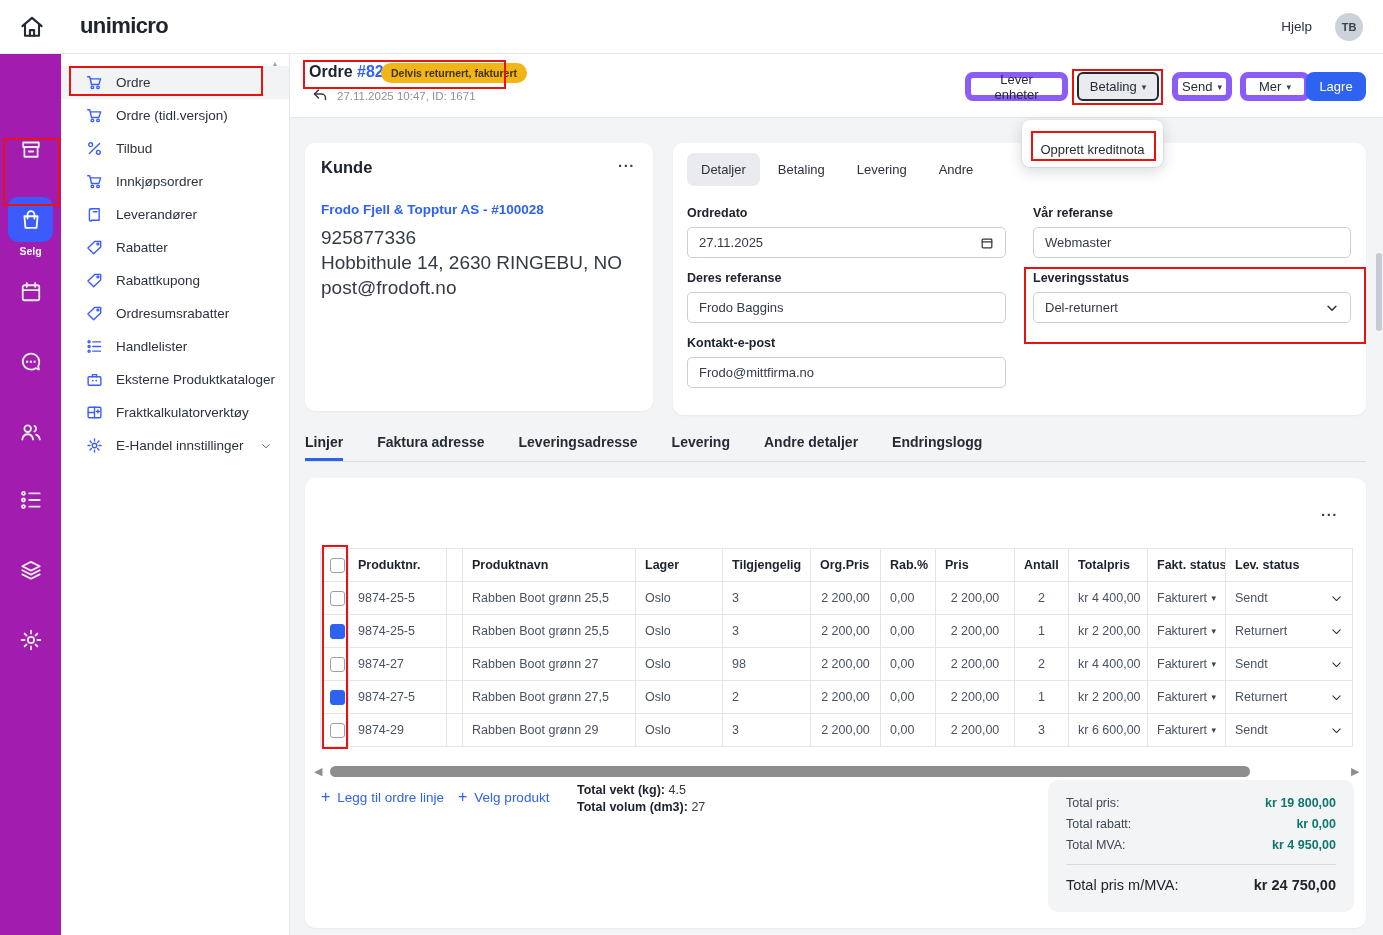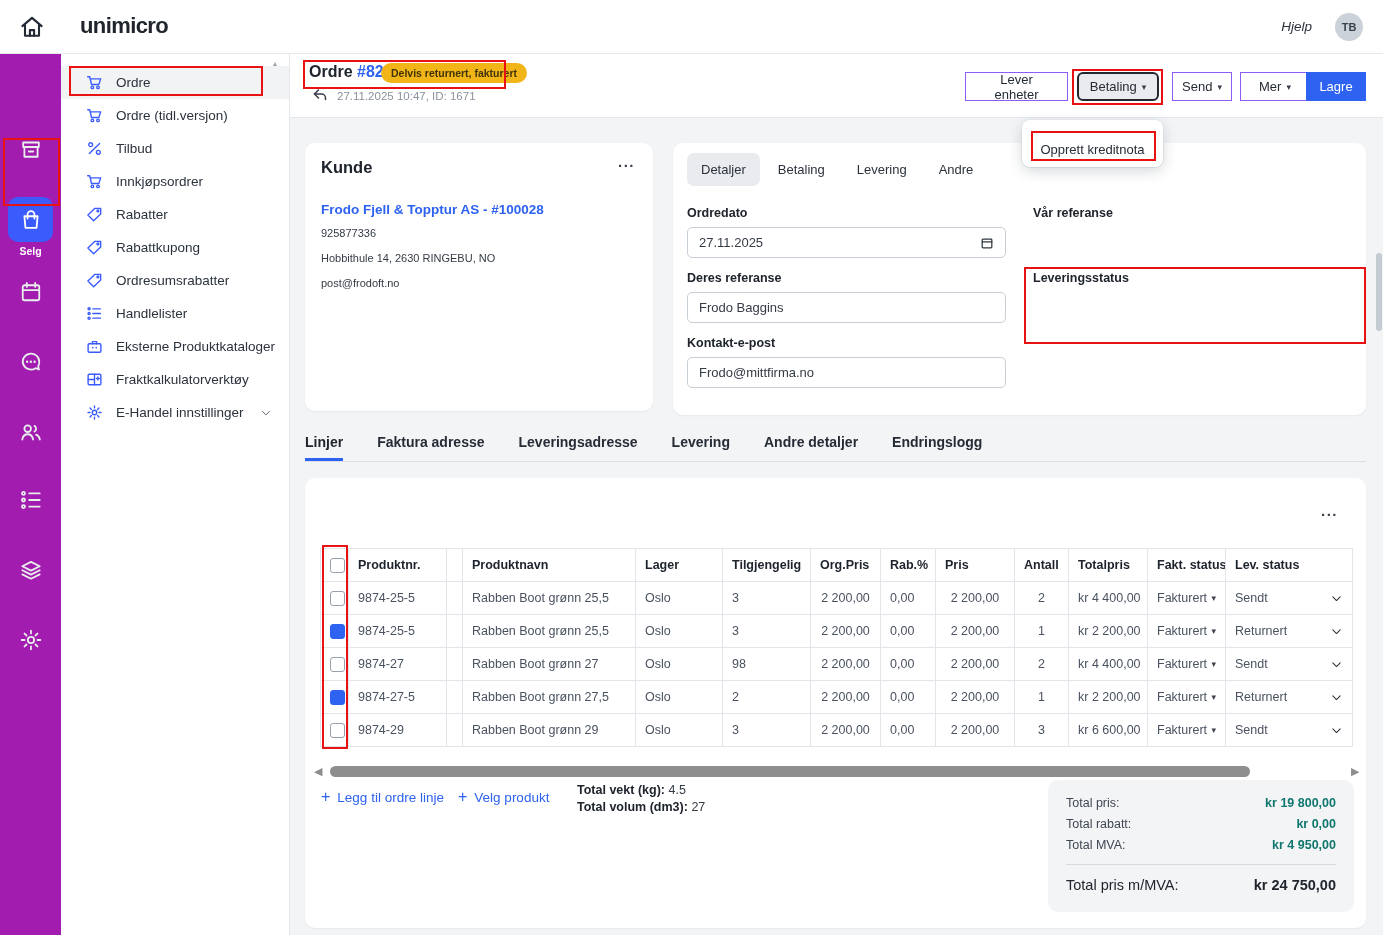--- a/index.html
+++ b/index.html
@@ -3,21 +3,21 @@
 <meta charset="utf-8">
 <style>
   * { margin:0; padding:0; box-sizing:border-box; }
   html,body { width:1383px; height:935px; }
   body { font-family:"Liberation Sans","DejaVu Sans",sans-serif; background:#eef1f4; position:relative; overflow:hidden; color:#252b37; }
 
   
   .topbar { position:absolute; left:0; top:0; width:1383px; height:54px; background:#fff; border-bottom:1px solid #e4e7ec; z-index:5; }
   .home-btn { position:absolute; left:18px; top:13px; width:28px; height:28px; color:#232a33; }
   .logo { position:absolute; left:80px; top:13px; font-size:22px; font-weight:700; letter-spacing:-0.6px; color:#20252d; }
-  .help-link { position:absolute; right:71px; top:19px; font-size:13.5px; color:#2b323c; cursor:pointer;font-style:italic; }
+  .help-link { position:absolute; right:71px; top:19px; font-size:13.5px; color:#2b323c; cursor:pointer; }
   .avatar { position:absolute; right:20px; top:13px; width:28px; height:28px; border-radius:50%; background:#ccd2d9; color:#39424d; font-size:11px; font-weight:700; display:flex; align-items:center; justify-content:center; }
 
   
   .rail { position:absolute; left:0; top:54px; width:61px; height:881px; background:#a21caf; z-index:4; }
   .rail-icon { position:absolute; left:0; width:61px; height:40px; display:flex; align-items:center; justify-content:center; color:#e8efed; cursor:pointer; }
   .rail-icon svg { width:24px; height:24px; }
   .selg-block { position:absolute; left:8px; top:143px; width:45px; height:45px; background:#3b5bfd; border-radius:10px; display:flex; align-items:center; justify-content:center; color:#fff; cursor:pointer; }
   .selg-block svg { width:24px; height:24px; }
   .selg-label { position:absolute; left:0; top:191px; width:61px; text-align:center; color:#fff; font-size:10.5px; font-weight:700; }
 
@@ -34,37 +34,37 @@
   
   .content-bg { position:absolute; left:290px; top:54px; width:1093px; height:881px; background:#f2f4f6; }
 
   .head-band { position:absolute; left:290px; top:54px; width:1093px; height:64px; background:#fff; border-bottom:1px solid #e4e7ec; z-index:6; }
   .order-title { position:absolute; left:19px; top:9px; font-size:16px; font-weight:700; color:#20252d; }
   .order-no { color:#2e62f0; }
   .badge { position:absolute; left:91px; top:9px; background:#f1b517; color:#40330a; font-size:10.5px; font-weight:700; padding:4px 10px; border-radius:10px; white-space:nowrap; }
   .back-arrow { position:absolute; left:22px; top:33px; width:16px; height:16px; color:#343b45; cursor:pointer; }
   .order-meta { position:absolute; left:47px; top:36px; font-size:11.5px; color:#8b929c; }
 
-  .btn { position:absolute; top:18px; height:29px; background:#fff; border:1px solid #8b5cf6; border-radius:0; font-size:13px; color:#262c35; display:flex; align-items:center; justify-content:center; cursor:pointer; font-family:inherit; gap:5px; padding:0 12px; }
+  .btn { position:absolute; top:18px; height:29px; background:#fff; border:6px solid #8b5cf6; border-radius:8px; font-size:13px; color:#262c35; display:flex; align-items:center; justify-content:center; cursor:pointer; font-family:inherit; gap:5px; padding:0 12px; }
   .btn .caret { font-size:9px; color:#3a414b; }
   .btn-deliver { left:675px; width:103px; }
   .btn-payment { left:787px; width:82px; background:#e9ebee; border:2px solid #22282f; border-radius:6px; }
   .btn-send { left:882px; width:60px; }
   .btn-more { left:950px; width:70px; }
   .btn-save { left:1016px; width:60px; background:#2e62f0; border-color:#2e62f0; color:#fff; font-weight:400; }
 
   .dropdown { position:absolute; left:732px; top:66px; width:141px; height:47px; background:#fff; border-radius:8px; box-shadow:0 4px 14px rgba(30,38,50,.18), 0 0 0 1px #eceef1; z-index:9; display:flex; align-items:center; justify-content:center; }
   .dropdown-item { font-size:13px; color:#262c35; cursor:pointer; white-space:nowrap;margin-top:11px; }
 
   .card { position:absolute; background:#fff; border-radius:10px; box-shadow:0 1px 2px rgba(25,32,45,.05); }
   .customer-card { left:305px; top:143px; width:348px; height:268px; }
   .card-title { position:absolute; left:16px; top:15px; font-size:16.5px; font-weight:700; color:#20252d; }
   .ellipsis-btn { position:absolute; right:18px; top:10px; font-size:15px; font-weight:700; letter-spacing:1.5px; color:#3a414b; cursor:pointer; }
   .cust-name { position:absolute; left:16px; top:59px; font-size:13.5px; font-weight:700; color:#2e62f0; cursor:pointer; }
-  .cust-line { position:absolute; left:16px; font-size:11px; color:#343b45; }
+  .cust-line { position:absolute; left:16px; font-size:19px; color:#343b45; }
 
   .details-card { left:673px; top:143px; width:693px; height:272px; }
   .pill-tabs { position:absolute; left:14px; top:10px; display:flex; gap:4px; }
   .pill-tab { font-size:13px; color:#2b323c; padding:9px 14px; border-radius:7px; cursor:pointer; }
   .pill-tab.active { background:#e9ebee; font-weight:400; }
   .fld-label { position:absolute; font-size:12.5px; font-weight:700; color:#20252d; }
   .fld-input { position:absolute; height:31px; border:1px solid #c9cfd6; border-radius:5px; background:#fff; font-size:13px; color:#343b45; display:flex; align-items:center; padding:0 11px; }
   .fld-input .grow { flex:1; }
   .fld-icon { width:14px; height:14px; color:#30363f; }
 
@@ -219,20 +219,30 @@
       </div>
       <div class="menu-item">
         <span class="mi-icon">
           <svg viewBox="0 0 16 16" fill="none" stroke="currentColor" stroke-width="1.3" stroke-linecap="round" stroke-linejoin="round" style="width:17px;height:17px;display:block">
             <path d="M1.6 2.6h1.9l1.7 7.3h6.9l1.7-5.3H4.1"></path>
             <circle cx="6" cy="12.6" r="1.2"></circle>
             <circle cx="11.3" cy="12.6" r="1.2"></circle>
           </svg>
         </span>
         <span class="mi-label">Innkjøpsordrer</span>
+      </div>
+      <div class="menu-item">
+        <span class="mi-icon">
+          <svg viewBox="0 0 16 16" fill="none" stroke="currentColor" stroke-width="1.3" stroke-linecap="round" stroke-linejoin="round" style="width:17px;height:17px;display:block">
+            <path d="M5 2.6h7.4v10.8H5"></path>
+            <path d="M5 2.6c-1 0-1.8.7-1.8 1.6v8.4c0 .9.8 1.6 1.8 1.6"></path>
+            <path d="M7 5.4h3.4"></path>
+          </svg>
+        </span>
+        <span class="mi-label">Leverandører</span>
       </div>
       <div class="menu-item">
         <span class="mi-icon">
           <svg viewBox="0 0 16 16" fill="none" stroke="currentColor" stroke-width="1.3" stroke-linecap="round" stroke-linejoin="round" style="width:17px;height:17px;display:block">
             <path d="M8.4 2.2h5.4v5.4l-6.6 6.2-5.4-5.4z"></path>
             <circle cx="11.2" cy="4.6" r="0.9"></circle>
           </svg>
         </span>
         <span class="mi-label">Rabatter</span>
       </div>
@@ -364,27 +374,38 @@
     <span class="grow">27.11.2025</span>
     <span class="fld-icon">
       <svg viewBox="0 0 16 16" fill="none" stroke="currentColor" stroke-width="1.4" stroke-linecap="round">
           <rect x="2.5" y="3.5" width="11" height="10" rx="1"></rect>
           <path d="M2.5 6.7h11"></path>
         </svg>
     </span>
   </div>
 
   <span class="fld-label" style="left:360px; top:63px">Vår referanse</span>
+  <div class="fld-input" style="left:360px; top:84px; width:318px">
+    <span class="grow">Webmaster</span>
+  </div>
 
   <span class="fld-label" style="left:14px; top:128px">Deres referanse</span>
   <div class="fld-input" style="left:14px; top:149px; width:319px">
     <span class="grow">Frodo Baggins</span>
   </div>
 
   <span class="fld-label" style="left:360px; top:128px">Leveringsstatus</span>
+  <div class="fld-input" style="left:360px; top:149px; width:318px">
+    <span class="grow">Del-returnert</span>
+    <span class="fld-icon">
+      <svg viewBox="0 0 16 16" fill="none" stroke="currentColor" stroke-width="1.8" stroke-linecap="round" stroke-linejoin="round">
+          <path d="M3.5 6l4.5 4.5L12.5 6"></path>
+        </svg>
+    </span>
+  </div>
 
   <span class="fld-label" style="left:14px; top:193px">Kontakt-e-post</span>
   <div class="fld-input" style="left:14px; top:214px; width:319px">
     <span class="grow">Frodo@mittfirma.no</span>
   </div>
 </section>
 
 <div class="line-tabs" id="line-tabs">
     <span class="line-tab active">Linjer</span>
     <span class="line-tab">Faktura adresse</span>

